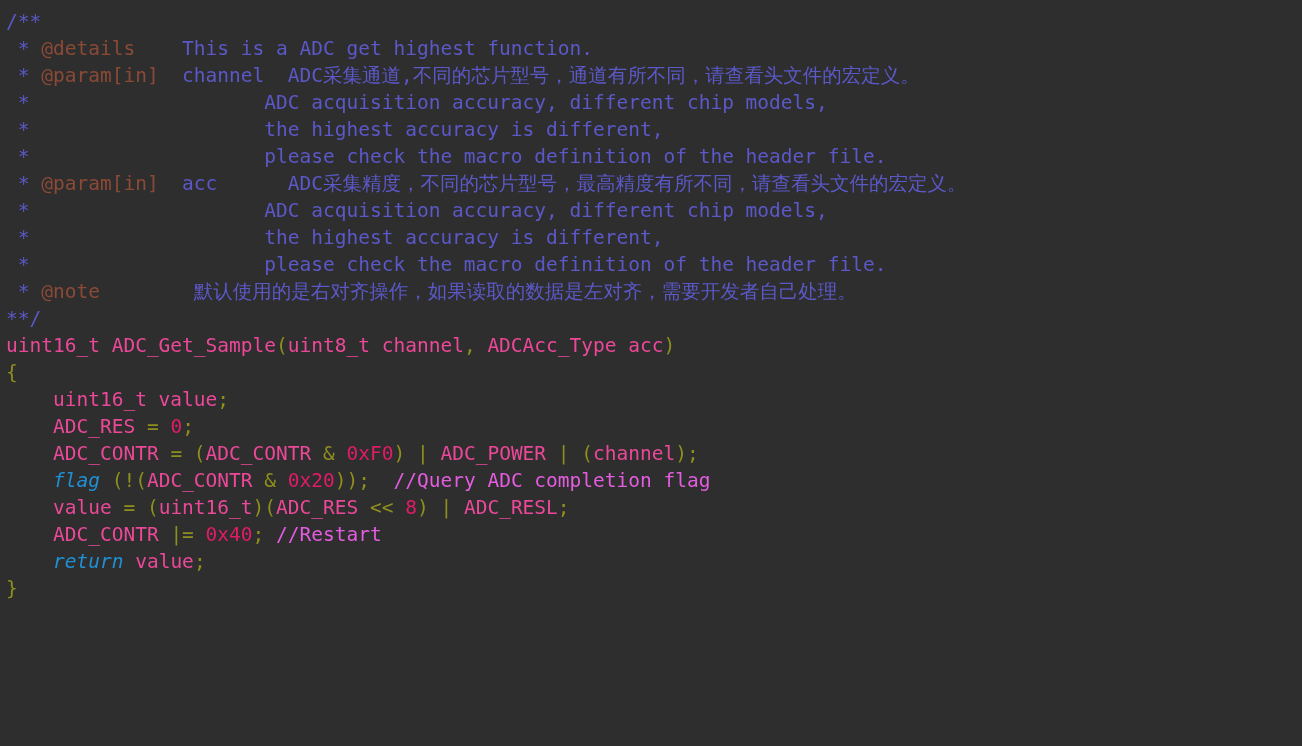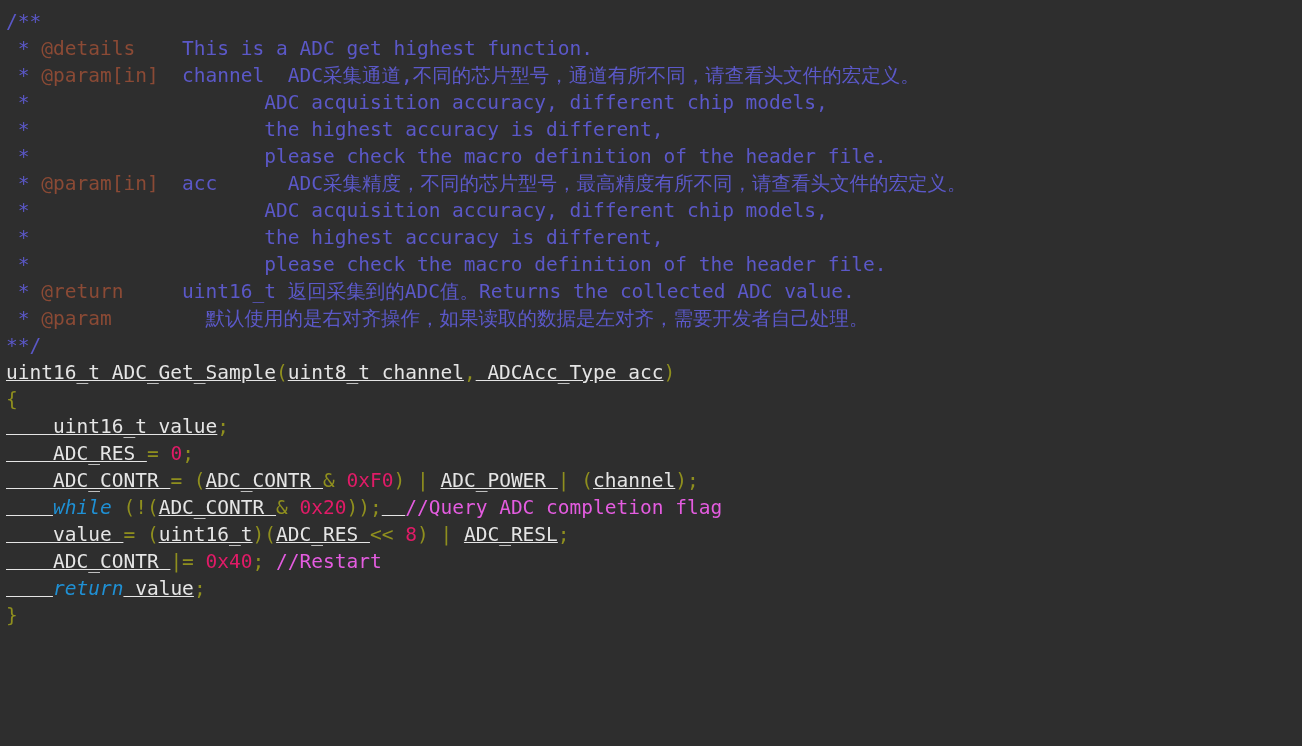--- a/index.html
+++ b/index.html
@@ -27,48 +27,47 @@
     white-space: pre;
     letter-spacing: 0px;
     font-family: "DejaVu Sans Mono", "Liberation Mono", monospace;
   }
   .tok { white-space: pre; }
 
   
   .c-doc      { color: #5b58c8; }               
   .c-tag      { color: #8b4a35; }               
   .c-line     { color: #e45ce0; }               
-  .c-ident    { color: #e5e5e5; text-decoration: underline; }               
+  .c-ident    { color: #ec4899; }               
   .c-kw       { color: #1f90d4; font-style: italic; }  
   .c-num      { color: #e01b67; }               
   .c-op       { color: #8f8f1e; }               
   .c-brace    { color: #8f8f1e; }               
 </style>
 </head>
 <body>
 
 <div id="editor">
   <div id="code-lines">
       <div class="line"><span class="tok c-doc">/**</span></div>
       <div class="line"><span class="tok c-doc"> * </span><span class="tok c-tag">@details</span><span class="tok c-doc">    This is a ADC get highest function.</span></div>
       <div class="line"><span class="tok c-doc"> * </span><span class="tok c-tag">@param[in]</span><span class="tok c-doc">  channel  ADC采集通道,不同的芯片型号，通道有所不同，请查看头文件的宏定义。</span></div>
       <div class="line"><span class="tok c-doc"> *                    ADC acquisition accuracy, different chip models,</span></div>
       <div class="line"><span class="tok c-doc"> *                    the highest accuracy is different,</span></div>
       <div class="line"><span class="tok c-doc"> *                    please check the macro definition of the header file.</span></div>
       <div class="line"><span class="tok c-doc"> * </span><span class="tok c-tag">@param[in]</span><span class="tok c-doc">  acc      ADC采集精度，不同的芯片型号，最高精度有所不同，请查看头文件的宏定义。</span></div>
       <div class="line"><span class="tok c-doc"> *                    ADC acquisition accuracy, different chip models,</span></div>
       <div class="line"><span class="tok c-doc"> *                    the highest accuracy is different,</span></div>
       <div class="line"><span class="tok c-doc"> *                    please check the macro definition of the header file.</span></div>
-      <div class="line"><span class="tok c-doc"> * </span><span class="tok c-tag">@return</span><span class="tok c-doc">     uint16_t 返回采集到的ADC值。Returns the collected ADC value.</span></div>
-      <div class="line"><span class="tok c-doc"> * </span><span class="tok c-tag">@param</span><span class="tok c-doc">        默认使用的是右对齐操作，如果读取的数据是左对齐，需要开发者自己处理。</span></div>
+      <div class="line"><span class="tok c-doc"> * </span><span class="tok c-tag">@note</span><span class="tok c-doc">        默认使用的是右对齐操作，如果读取的数据是左对齐，需要开发者自己处理。</span></div>
       <div class="line"><span class="tok c-doc">**/</span></div>
       <div class="line"><span class="tok c-ident">uint16_t ADC_Get_Sample</span><span class="tok c-op">(</span><span class="tok c-ident">uint8_t channel</span><span class="tok c-op">,</span><span class="tok c-ident"> ADCAcc_Type acc</span><span class="tok c-op">)</span></div>
       <div class="line"><span class="tok c-brace">{</span></div>
       <div class="line"><span class="tok c-ident">    uint16_t value</span><span class="tok c-op">;</span></div>
       <div class="line"><span class="tok c-ident">    ADC_RES </span><span class="tok c-op">= </span><span class="tok c-num">0</span><span class="tok c-op">;</span></div>
       <div class="line"><span class="tok c-ident">    ADC_CONTR </span><span class="tok c-op">= (</span><span class="tok c-ident">ADC_CONTR </span><span class="tok c-op">&amp; </span><span class="tok c-num">0xF0</span><span class="tok c-op">) </span><span class="tok c-op">| </span><span class="tok c-ident">ADC_POWER </span><span class="tok c-op">| (</span><span class="tok c-ident">channel</span><span class="tok c-op">);</span></div>
-      <div class="line"><span class="tok c-ident">    </span><span class="tok c-kw">while</span><span class="tok c-op"> (!(</span><span class="tok c-ident">ADC_CONTR </span><span class="tok c-op">&amp; </span><span class="tok c-num">0x20</span><span class="tok c-op">));</span><span class="tok c-ident">  </span><span class="tok c-line">//Query ADC completion flag</span></div>
+      <div class="line"><span class="tok c-ident">    </span><span class="tok c-kw">flag</span><span class="tok c-op"> (!(</span><span class="tok c-ident">ADC_CONTR </span><span class="tok c-op">&amp; </span><span class="tok c-num">0x20</span><span class="tok c-op">));</span><span class="tok c-ident">  </span><span class="tok c-line">//Query ADC completion flag</span></div>
       <div class="line"><span class="tok c-ident">    value </span><span class="tok c-op">= (</span><span class="tok c-ident">uint16_t</span><span class="tok c-op">)(</span><span class="tok c-ident">ADC_RES </span><span class="tok c-op">&lt;&lt; </span><span class="tok c-num">8</span><span class="tok c-op">) </span><span class="tok c-op">| </span><span class="tok c-ident">ADC_RESL</span><span class="tok c-op">;</span></div>
       <div class="line"><span class="tok c-ident">    ADC_CONTR </span><span class="tok c-op">|= </span><span class="tok c-num">0x40</span><span class="tok c-op">; </span><span class="tok c-line">//Restart</span></div>
       <div class="line"><span class="tok c-ident">    </span><span class="tok c-kw">return</span><span class="tok c-ident"> value</span><span class="tok c-op">;</span></div>
       <div class="line"><span class="tok c-brace">}</span></div>
     </div>
 </div>
 
 </body></html>

